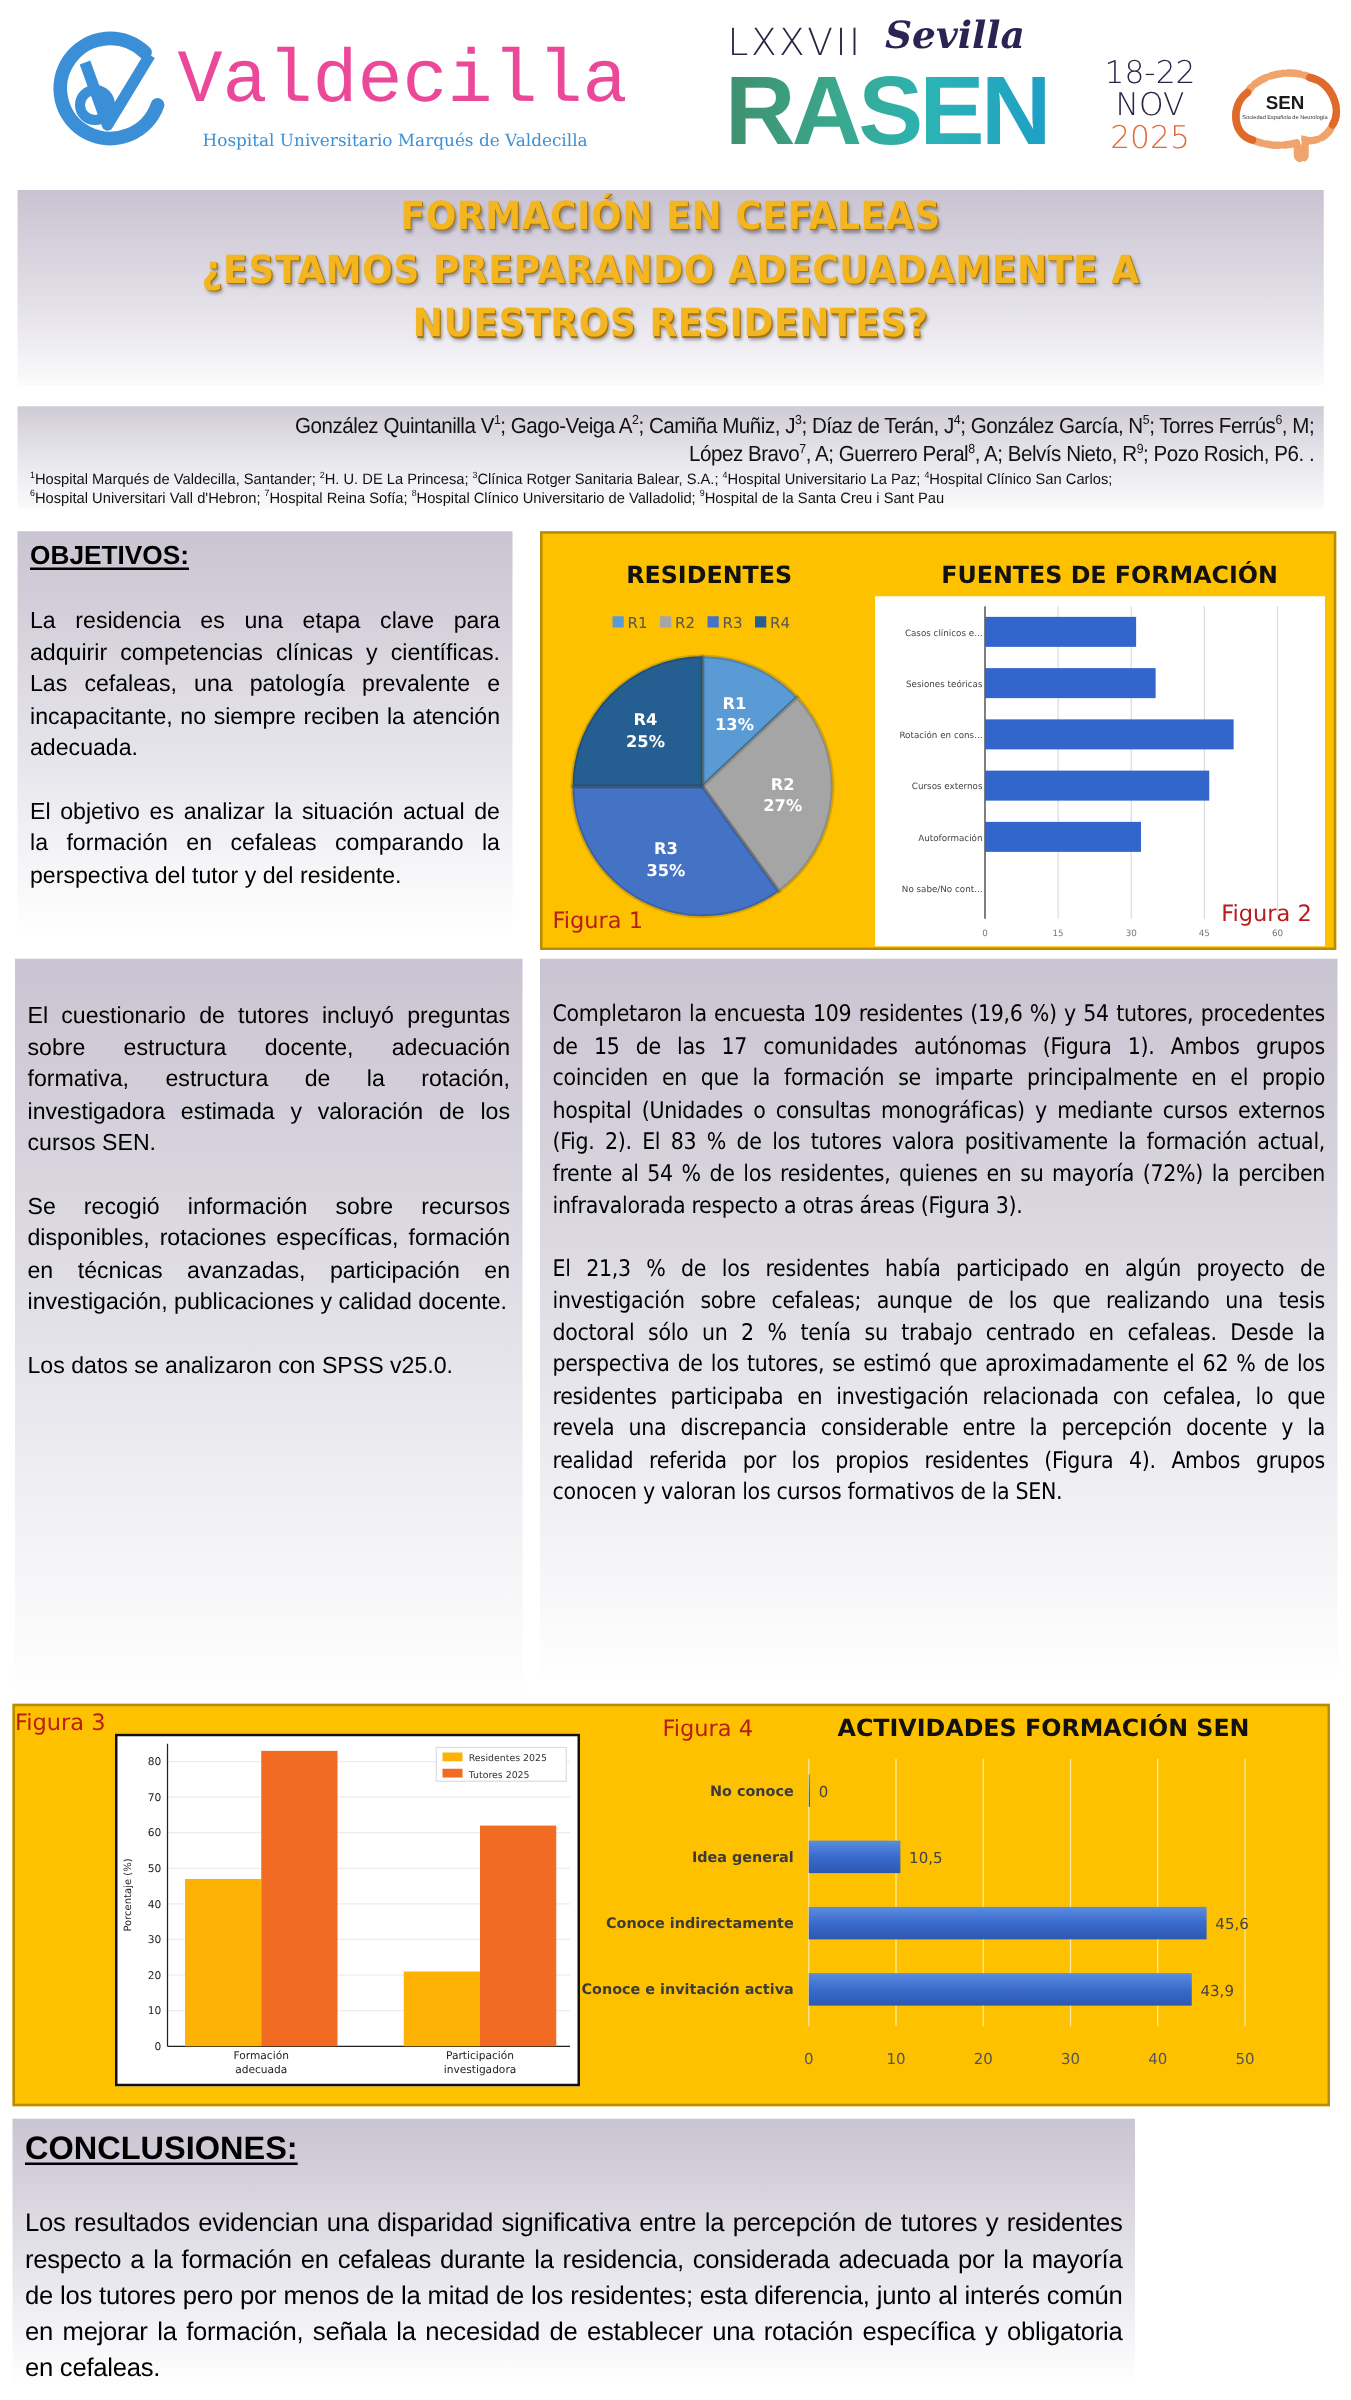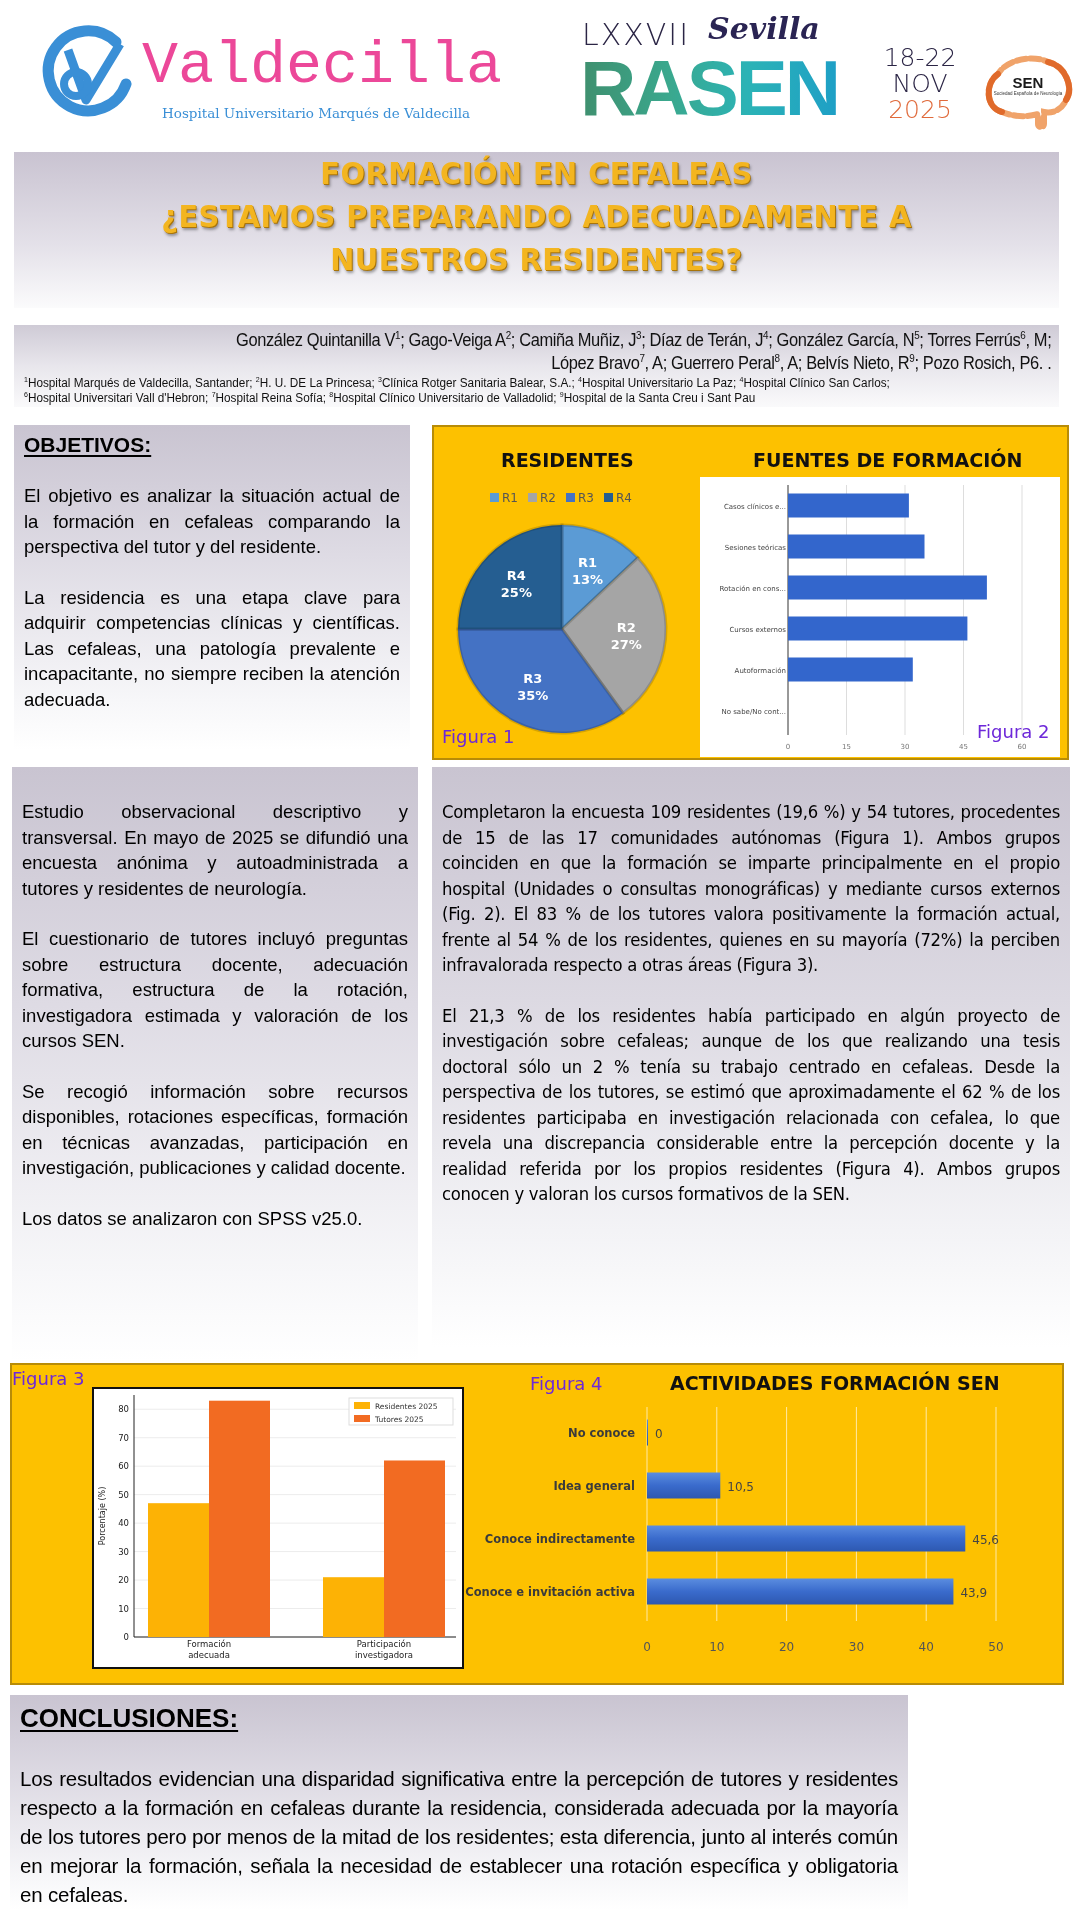--- a/index.html
+++ b/index.html
@@ -60,21 +60,21 @@
   .resultados p + p { margin-top: 25px; }
 
   .conclusiones { left: 10px; top: 1695px; width: 898px; height: 215px; padding: 8px 10px 0 10px; }
   .conclusiones h2 { font-size: 26px; }
   .conclusiones p { font-size: 20.5px; line-height: 29px; margin-top: 30px; letter-spacing: -0.2px; }
 
   
   .fig12 { position: absolute; left: 432px; top: 425px; width: 637px; height: 335px; background: #fdc100; border: 2px solid #b88c07; }
   .fig34 { position: absolute; left: 10px; top: 1363px; width: 1054px; height: 322px; background: #fdc100; border: 2px solid #b88c07; }
 
-  .fig-label { position: absolute; font-family: "DejaVu Sans", sans-serif; font-size: 18px; color: #6d28d9; }
+  .fig-label { position: absolute; font-family: "DejaVu Sans", sans-serif; font-size: 18px; color: #b91c1c; }
   .chart-title { position: absolute; font-family: "DejaVu Sans", sans-serif; font-weight: bold; font-size: 19px; color: #111; white-space: nowrap; }
 
   svg text { font-family: "DejaVu Sans", sans-serif; }
 </style>
 </head>
 <body>
 
 <div class="logo-valdecilla">
   <svg class="vmark" viewBox="0 0 100 100">
     <path d="M78 20 A40 40 0 1 0 88 62" fill="none" stroke="#3a8fd6" stroke-width="11" stroke-linecap="round"></path>
@@ -118,22 +118,22 @@
     <div id="author-line-2"><span>López Bravo</span><sup>7</sup><span>, A; Guerrero Peral</span><sup>8</sup><span>, A; Belvís Nieto, R</span><sup>9</sup><span>; Pozo Rosich, P6. .</span></div>
   </div>
   <div class="affil">
     <div id="affil-line-1"><sup>1</sup><span>Hospital Marqués de Valdecilla, Santander; </span><sup>2</sup><span>H. U. DE La Princesa; </span><sup>3</sup><span>Clínica Rotger Sanitaria Balear, S.A.; </span><sup>4</sup><span>Hospital Universitario La Paz; </span><sup>4</sup><span>Hospital Clínico San Carlos;</span></div>
     <div id="affil-line-2"><sup>6</sup><span>Hospital Universitari Vall d'Hebron; </span><sup>7</sup><span>Hospital Reina Sofía; </span><sup>8</sup><span>Hospital Clínico Universitario de Valladolid; </span><sup>9</sup><span>Hospital de la Santa Creu i Sant Pau</span></div>
   </div>
 </div>
 
 <div class="panel objetivos">
   <h2>OBJETIVOS:</h2>
+  <p>La residencia es una etapa clave para adquirir competencias clínicas y científicas. Las cefaleas, una patología prevalente e incapacitante, no siempre reciben la atención adecuada.</p>
   <p>El objetivo es analizar la situación actual de la formación en cefaleas comparando la perspectiva del tutor y del residente.</p>
-  <p>La residencia es una etapa clave para adquirir competencias clínicas y científicas. Las cefaleas, una patología prevalente e incapacitante, no siempre reciben la atención adecuada.</p>
 </div>
 
 <div class="fig12">
   <div class="chart-title" style="left:67px;top:22px;">RESIDENTES</div>
   <svg id="pie" width="230" height="260" style="position:absolute;left:12px;top:56px;">
       <rect x="44" y="10" width="9" height="9" fill="#5b9bd5"></rect>
       <text x="56" y="19" font-size="12" fill="#555">R1</text>
       <rect x="82" y="10" width="9" height="9" fill="#a5a5a5"></rect>
       <text x="94" y="19" font-size="12" fill="#555">R2</text>
       <rect x="120" y="10" width="9" height="9" fill="#4472c4"></rect>
@@ -176,21 +176,20 @@
       <text x="86" y="154.5" font-size="7" fill="#444" text-anchor="end">Cursos externos</text>
       <rect x="88" y="139.5" width="179.39999999999998" height="24" fill="#3366cc"></rect>
       <text x="86" y="195.5" font-size="7" fill="#444" text-anchor="end">Autoformación</text>
       <rect x="88" y="180.5" width="124.80000000000001" height="24" fill="#3366cc"></rect>
       <text x="86" y="236.5" font-size="7" fill="#444" text-anchor="end">No sabe/No cont...</text>
     </svg>
   <div class="fig-label" style="left:543px;top:294px;">Figura 2</div>
 </div>
 
 <div class="panel metodos">
-  <p>Estudio observacional descriptivo y transversal. En mayo de 2025 se difundió una encuesta anónima y autoadministrada a tutores y residentes de neurología.</p>
   <p>El cuestionario de tutores incluyó preguntas sobre estructura docente, adecuación formativa, estructura de la rotación, investigadora estimada y valoración de los cursos SEN.</p>
   <p>Se recogió información sobre recursos disponibles, rotaciones específicas, formación en técnicas avanzadas, participación en investigación, publicaciones y calidad docente.</p>
   <p>Los datos se analizaron con SPSS v25.0.</p>
 </div>
 
 <div class="panel resultados">
   <p>Completaron la encuesta 109 residentes (19,6 %) y 54 tutores, procedentes de 15 de las 17 comunidades autónomas (Figura 1).  Ambos grupos coinciden en que la formación se imparte principalmente en el propio hospital (Unidades o consultas monográficas) y mediante cursos externos (Fig. 2). El 83 % de los tutores valora positivamente la formación actual, frente al 54 % de los residentes, quienes en su mayoría (72%) la perciben infravalorada respecto a otras áreas (Figura 3).</p>
   <p>El 21,3 % de los residentes había participado en algún proyecto de investigación sobre cefaleas; aunque de los que realizando una tesis doctoral sólo un 2 % tenía su trabajo centrado en cefaleas. Desde la perspectiva de los tutores, se estimó que aproximadamente el 62 % de los residentes participaba en investigación relacionada con cefalea, lo que revela una discrepancia considerable entre la percepción docente y la realidad referida por los propios residentes (Figura 4). Ambos grupos conocen y valoran los cursos formativos de la SEN.</p>
 </div>
 

